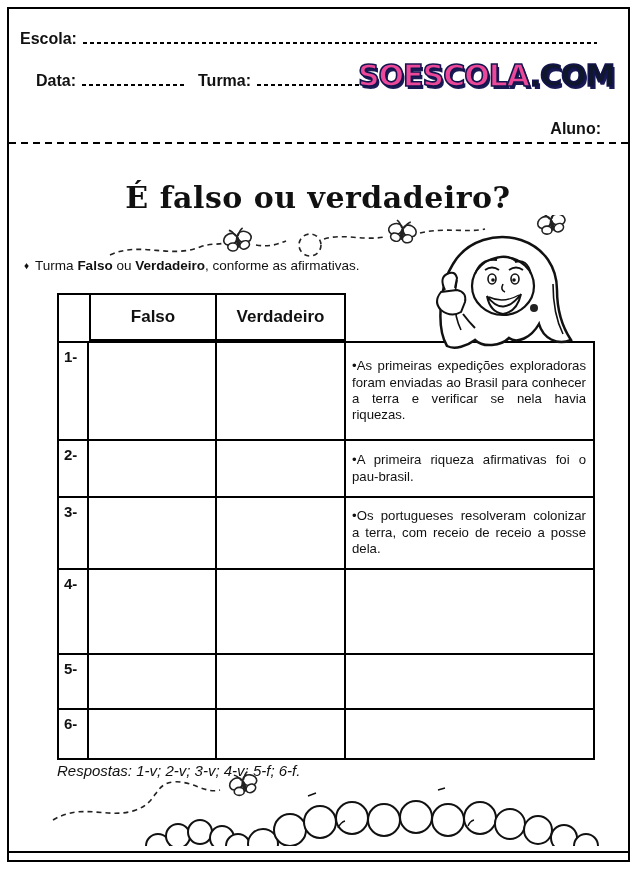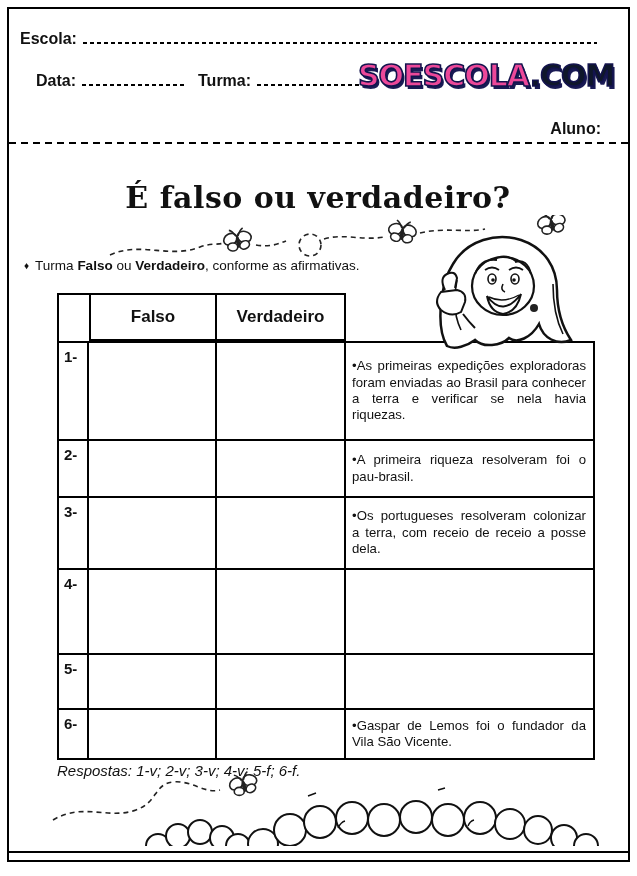--- a/index.html
+++ b/index.html
@@ -151,21 +151,21 @@
         <div class="c-stmt">
             <div class="stmt"><span>•</span><span>As primeiras expedições exploradoras foram enviadas ao Brasil para conhecer a terra e verificar se nela havia riquezas.</span></div>
           </div>
       </div>
 
       <div class="trow r2">
         <div class="c-num">2-</div>
         <div class="c-falso"></div>
         <div class="c-verd"></div>
         <div class="c-stmt">
-            <div class="stmt"><span>•</span><span>A primeira riqueza resolveram foi o pau-brasil.</span></div>
+            <div class="stmt"><span>•</span><span>A primeira riqueza afirmativas foi o pau-brasil.</span></div>
           </div>
       </div>
 
       <div class="trow r3">
         <div class="c-num">3-</div>
         <div class="c-falso"></div>
         <div class="c-verd"></div>
         <div class="c-stmt">
             <div class="stmt"><span>•</span><span>Os portugueses resolveram colonizar a terra, com receio de receio a posse dela.</span></div>
           </div>
@@ -180,23 +180,20 @@
       <div class="trow r5">
         <div class="c-num">5-</div>
         <div class="c-falso"></div>
         <div class="c-verd"></div>
       </div>
 
       <div class="trow r6">
         <div class="c-num">6-</div>
         <div class="c-falso"></div>
         <div class="c-verd"></div>
-        <div class="c-stmt">
-            <div class="stmt"><span>•</span><span>Gaspar de Lemos foi o fundador da Vila São Vicente.</span></div>
-          </div>
       </div>
 
     </div>
   </div>
 
   <div class="answers">Respostas: 1-v; 2-v; 3-v; 4-v; 5-f; 6-f.</div>
 
   <svg class="decor-bottom" viewBox="0 0 621 94">
     <path d="M45,58 C75,40 100,58 128,48 C150,40 146,22 165,20 C184,18 196,32 212,28" fill="none" stroke="#222" stroke-width="1.6" stroke-dasharray="5 4"></path>
     <use href="#bfly" transform="translate(236,24) rotate(-15)"></use>

